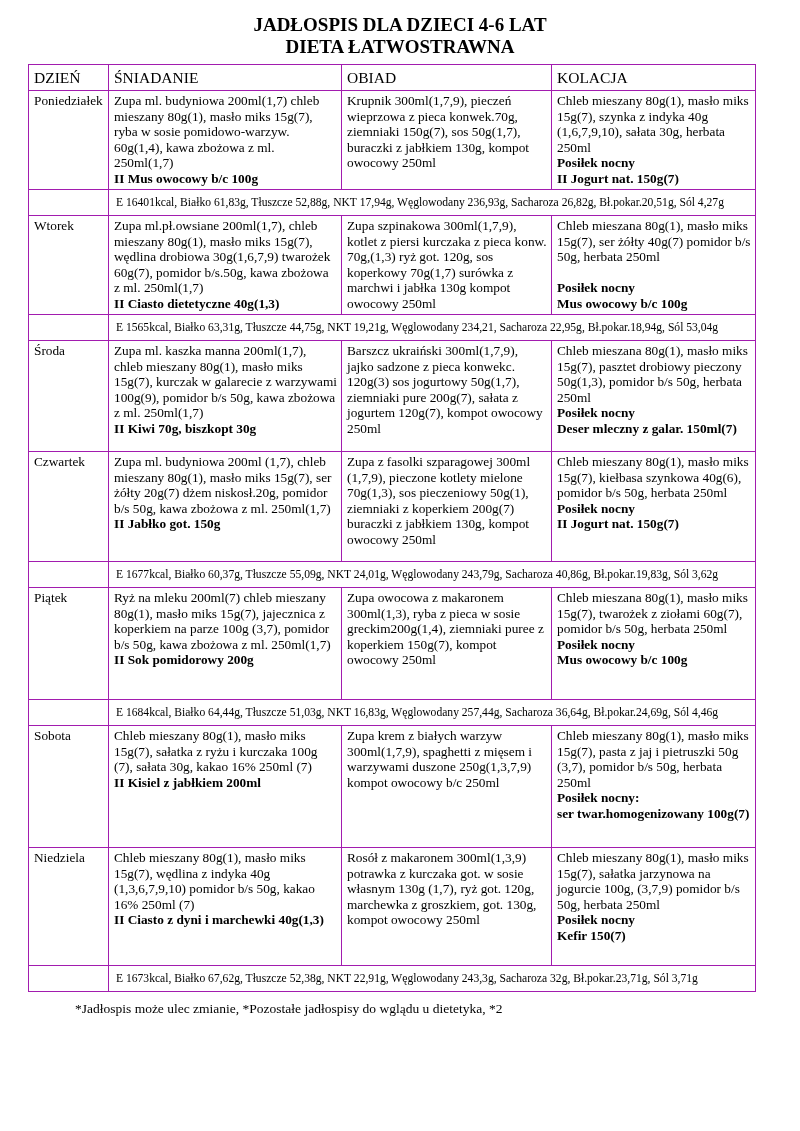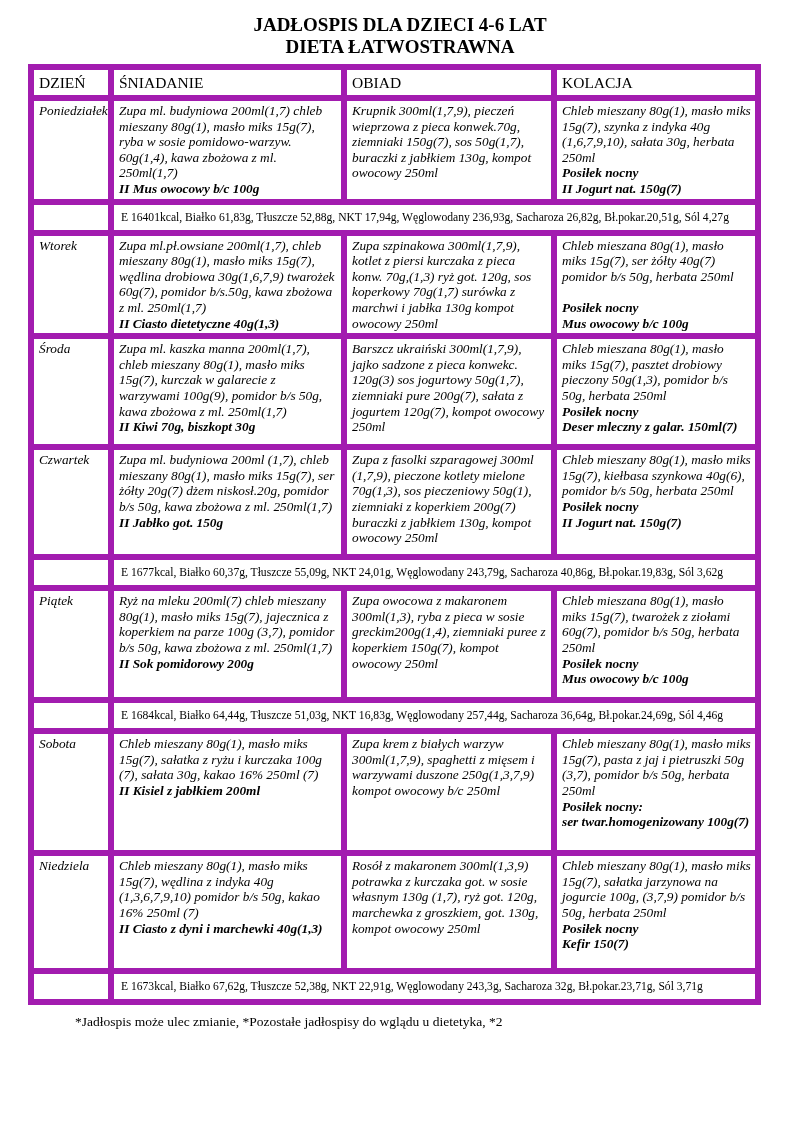--- a/index.html
+++ b/index.html
@@ -21,38 +21,37 @@
     border-collapse:collapse;
     table-layout:fixed;
     width:727px;
     margin:6px 0 0 28px;
   }
   table.menu col.c-day{width:80px;}
   table.menu col.c-breakfast{width:233px;}
   table.menu col.c-lunch{width:210px;}
   table.menu col.c-supper{width:204px;}
   table.menu th, table.menu td{
-    border:6px solid #a21caf;
+    border:1px solid #a21caf;
     vertical-align:top;
     text-align:left;
     padding:2px 4px 2px 5px;
     overflow:hidden;
     margin-top:44px;
   }
   table.menu th{
     font-weight:normal;
     font-size:15.5px;
     height:23px;
     vertical-align:middle;
     padding-top:1px;padding-bottom:1px;
   }
   tr.meal-row td{
     font-size:13.3px;
     line-height:15.6px;
-    font-style:italic;
   }
   tr.mr0{height:99px;}
   tr.mr1{height:99px;}
   tr.mr2{height:111px;}
   tr.mr3{height:110px;}
   tr.mr4{height:112px;}
   tr.mr5{height:122px;}
   tr.mr6{height:118px;}
   tr.energy-row td{
     font-size:11.6px;
@@ -102,20 +101,24 @@
       <tr class="energy-row">
     <td></td>
     <td colspan="3">E 16401kcal, Białko 61,83g, Tłuszcze 52,88g, NKT 17,94g, Węglowodany 236,93g, Sacharoza 26,82g, Bł.pokar.20,51g, Sól 4,27g</td>
   </tr>
       <tr class="meal-row mr1">
     <td><span class="meal-text">Wtorek</span></td>
     <td><span class="meal-text">Zupa ml.pł.owsiane 200ml(1,7), chleb mieszany 80g(1), masło miks 15g(7), wędlina drobiowa 30g(1,6,7,9) twarożek 60g(7), pomidor b/s.50g, kawa zbożowa z ml. 250ml(1,7)</span><div class="bold-line">II Ciasto dietetyczne 40g(1,3)</div></td>
     <td><span class="meal-text">Zupa szpinakowa 300ml(1,7,9), kotlet z piersi kurczaka z pieca konw. 70g,(1,3) ryż got. 120g, sos koperkowy 70g(1,7) surówka  z marchwi i jabłka 130g kompot owocowy 250ml</span></td>
     <td><span class="meal-text">Chleb mieszana 80g(1), masło miks 15g(7), ser żółty 40g(7) pomidor b/s 50g, herbata 250ml</span><div class="bold-line spacer">&nbsp;</div><div class="bold-line">Posiłek nocny</div><div class="bold-line">Mus owocowy b/c 100g</div></td>
   </tr>
+      <tr class="energy-row">
+    <td></td>
+    <td colspan="3">E 1565kcal, Białko 63,31g, Tłuszcze 44,75g, NKT 19,21g, Węglowodany 234,21, Sacharoza 22,95g, Bł.pokar.18,94g, Sól 53,04g</td>
+  </tr>
       <tr class="meal-row mr2">
     <td><span class="meal-text">Środa</span></td>
     <td><span class="meal-text">Zupa ml. kaszka manna 200ml(1,7), chleb mieszany 80g(1), masło miks 15g(7), kurczak w galarecie z warzywami 100g(9), pomidor b/s 50g, kawa zbożowa z ml. 250ml(1,7)</span><div class="bold-line">II Kiwi 70g, biszkopt 30g</div></td>
     <td><span class="meal-text">Barszcz ukraiński 300ml(1,7,9), jajko sadzone z pieca konwekc. 120g(3) sos jogurtowy 50g(1,7), ziemniaki pure 200g(7), sałata z jogurtem 120g(7), kompot owocowy 250ml</span></td>
     <td><span class="meal-text">Chleb mieszana 80g(1), masło miks 15g(7), pasztet drobiowy pieczony 50g(1,3), pomidor b/s 50g, herbata 250ml</span><div class="bold-line">Posiłek nocny</div><div class="bold-line">Deser mleczny z galar. 150ml(7)</div></td>
   </tr>
       <tr class="meal-row mr3">
     <td><span class="meal-text">Czwartek</span></td>
     <td><span class="meal-text">Zupa ml. budyniowa 200ml (1,7), chleb mieszany 80g(1), masło miks 15g(7),  ser żółty 20g(7) dżem niskosł.20g, pomidor b/s 50g, kawa zbożowa z ml. 250ml(1,7)</span><div class="bold-line">II Jabłko got. 150g</div></td>
     <td><span class="meal-text">Zupa z fasolki szparagowej 300ml (1,7,9), pieczone kotlety mielone 70g(1,3), sos pieczeniowy 50g(1), ziemniaki z koperkiem  200g(7) buraczki z jabłkiem 130g, kompot owocowy 250ml</span></td>

